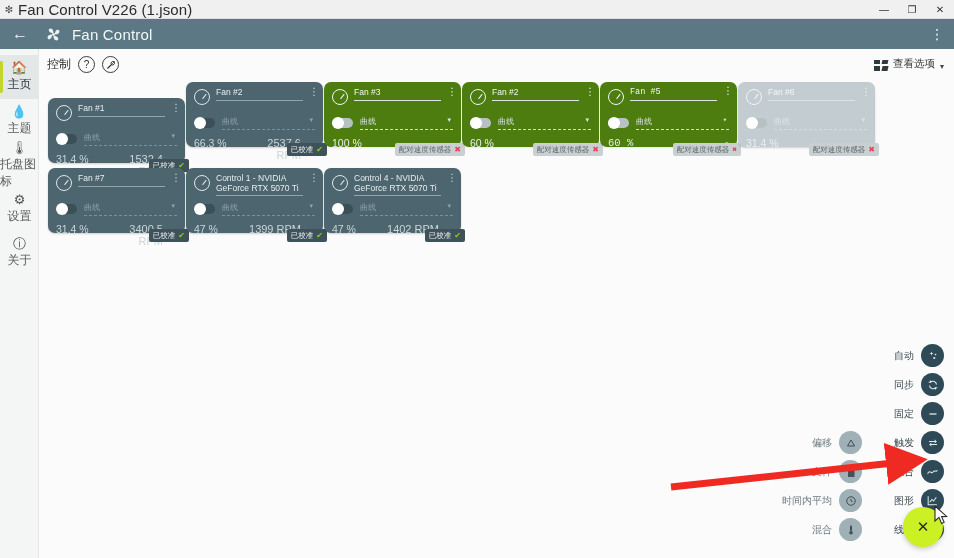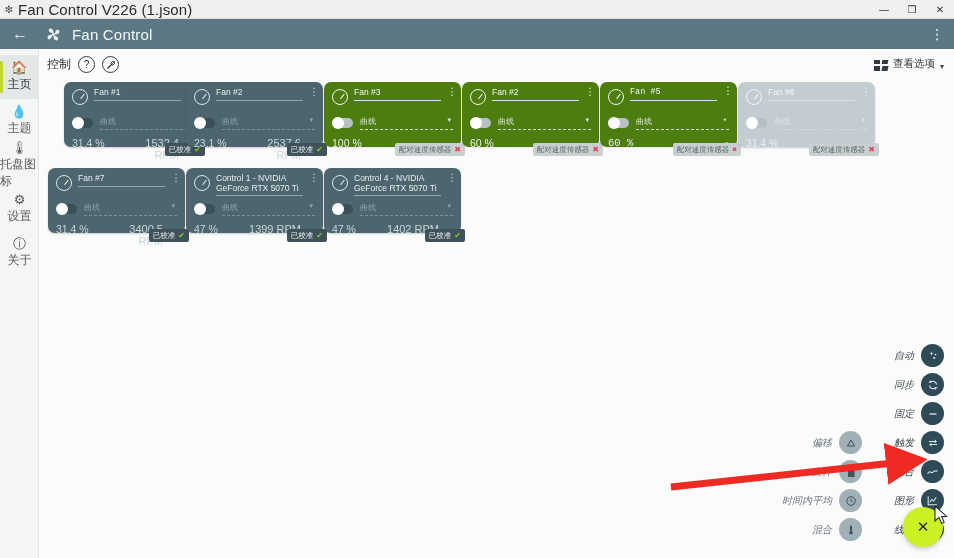--- a/index.html
+++ b/index.html
@@ -133,21 +133,21 @@
     position: absolute; right: -4px; bottom: -9px; height: 13px; padding: 0 4px;
     background: #3f5259; border-radius: 2px; display: flex; align-items: center;
     gap: 3px; font-size: 7.5px; color: #e9f0f1; white-space: nowrap;
   }
   .badge.warn { background: #c9d0d2; color: #5c6568; }
   .badge .chk { color: #7ed321; font-size: 8px; }
   .badge .xred { color: #e8445a; font-size: 8px; }
 
   
   .fab-menu { position: absolute; right: 10px; bottom: 14px; width: 260px; }
-  .fab-row { display: flex; align-items: center; justify-content: flex-end; height: 29px; gap: 0; font-style: italic; }
+  .fab-row { display: flex; align-items: center; justify-content: flex-end; height: 29px; gap: 0; }
   .fab-item { display: flex; align-items: center; gap: 7px; }
   .fab-item.left { margin-right: 32px; }
   .fab-label { font-size: 10px; color: #3c4a4f; white-space: nowrap; }
   .fab-label.dimlab { color: #6b7b80; }
   .fab-btn {
     width: 23px; height: 23px; border-radius: 50%; background: #2f4a57;
     display: flex; align-items: center; justify-content: center;
     color: #dfe9ec; font-size: 11px; cursor: pointer; flex: 0 0 auto;
   }
   .fab-btn.muted { background: #9fb0b6; color: #3e4e53; }
@@ -233,21 +233,21 @@
           <i></i>
           <i></i>
           <i></i>
           <i></i>
         </span>
       <span class="vlabel">查看选项</span>
       <span class="chev">▾</span>
     </div>
 
     <div class="cards" id="cards-container">
-        <div class="card-wrap" style="left: 0px; top: 0px; margin-left: 16px;">
+        <div class="card-wrap" style="left: 0px; top: 16px;">
           <div class="card">
             <div class="card-head">
               <span class="gauge"></span>
               <span class="cname">Fan #1</span>
               <span class="cmenu">⋮</span>
             </div>
             <div class="card-mid">
               <span class="toggle">
                 <span class="knob"></span>
               </span>
@@ -271,21 +271,21 @@
               <span class="cname">Fan #2</span>
               <span class="cmenu">⋮</span>
             </div>
             <div class="card-mid">
               <span class="toggle">
                 <span class="knob"></span>
               </span>
               <span class="csel"><span>曲线</span><span class="chev2">▾</span></span>
             </div>
             <div class="card-foot">
-              <span class="pct">23.1 %</span>
+              <span class="pct">66.3 %</span>
               <span class="rpm">2537.6 RPM</span>
               <span class="chev3">▾</span>
             </div>
             <div class="badge">
               <span>已校准</span>
               <span class="chk">✔</span>
             </div>
           </div>
         </div>
         <div class="card-wrap" style="left: 276px; top: 0px;">

